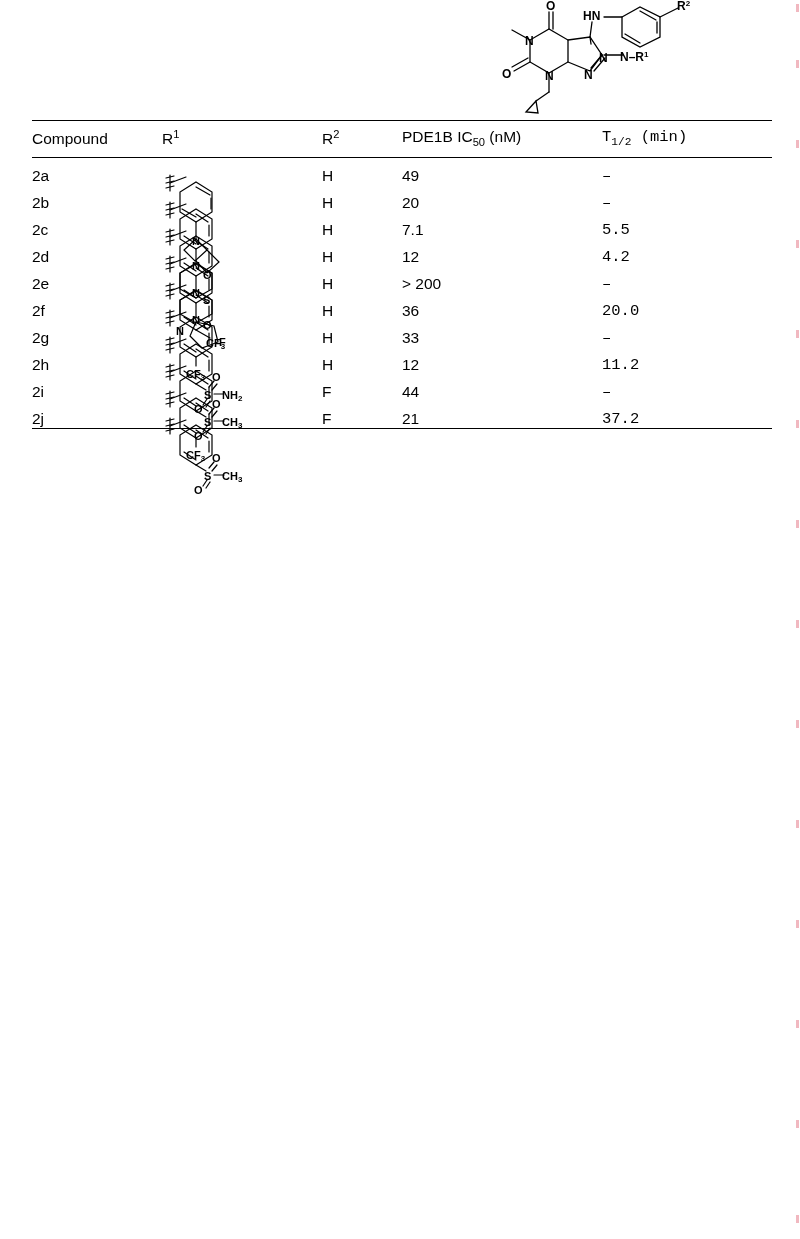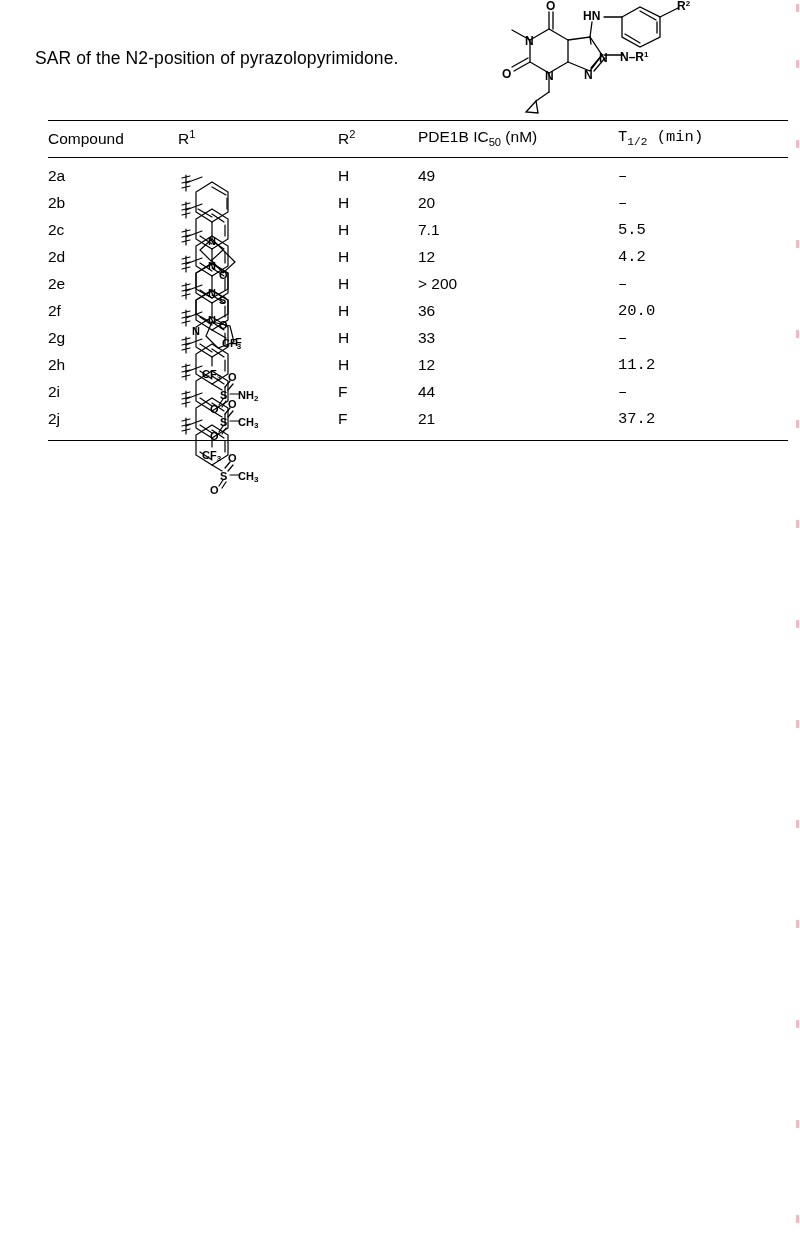--- a/index.html
+++ b/index.html
@@ -39,39 +39,38 @@
     position: absolute;
     left: 440px;
     top: 0px;
     width: 300px;
     height: 120px;
   }
   
   table.sar {
     width: 740px;
     border-collapse: collapse;
-    margin-left: 18px;
+    margin-left: 2px;
   }
   table.sar thead th {
     font-size: 15.5px;
     font-weight: normal;
     text-align: left;
     padding: 7px 0 9px 0;
     border-top: 1.6px solid #000;
     border-bottom: 1.1px solid #000;
     vertical-align: bottom;
   }
   table.sar tbody td {
     font-size: 15.5px;
     vertical-align: top;
     padding: 9px 0 0 0;
     border: none;
   }
   table.sar tbody tr.last td {
-    padding-bottom: 12px;
   }
   table.sar tfoot td {
     border-top: 1.4px solid #000;
     height: 0;
     padding: 0;
     font-size: 0;
     line-height: 0;
   }
   .c-compound { width: 130px; }
   .c-r1       { width: 160px; }
@@ -103,21 +102,20 @@
     background: #f1b8c0;
     display: block;
   }
 </style>
 </head>
 <body>
 
 <div class="page">
 
   <div class="caption-row">
-    <div class="caption">SAR of the N2-position of pyrazolopyrimidone.</div>
 
     <div class="scheme">
       <svg width="300" height="120" viewBox="0 0 300 120" xmlns="http://www.w3.org/2000/svg">
         <g stroke="#000" stroke-width="1.3" fill="none" stroke-linecap="round">
 
           <path d="M60 62 L60 40 L79 29 L98 40 L98 62 L79 73 Z"></path>
 
           <path d="M60 40 L42 30"></path>
 
           <path d="M79 29 L79 12"></path>

